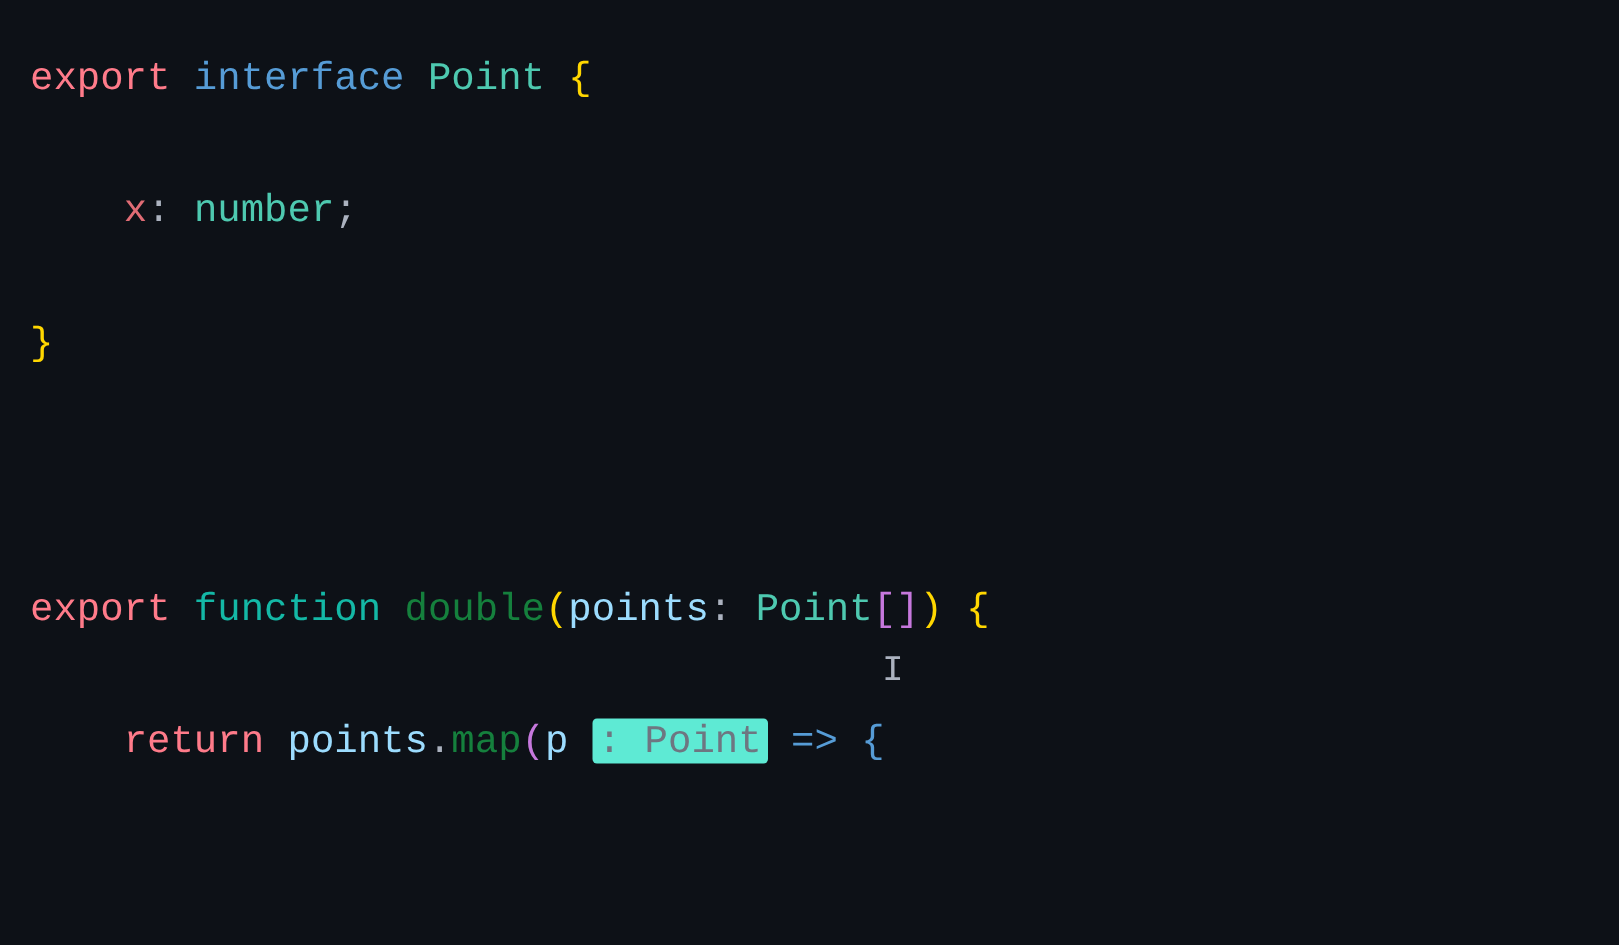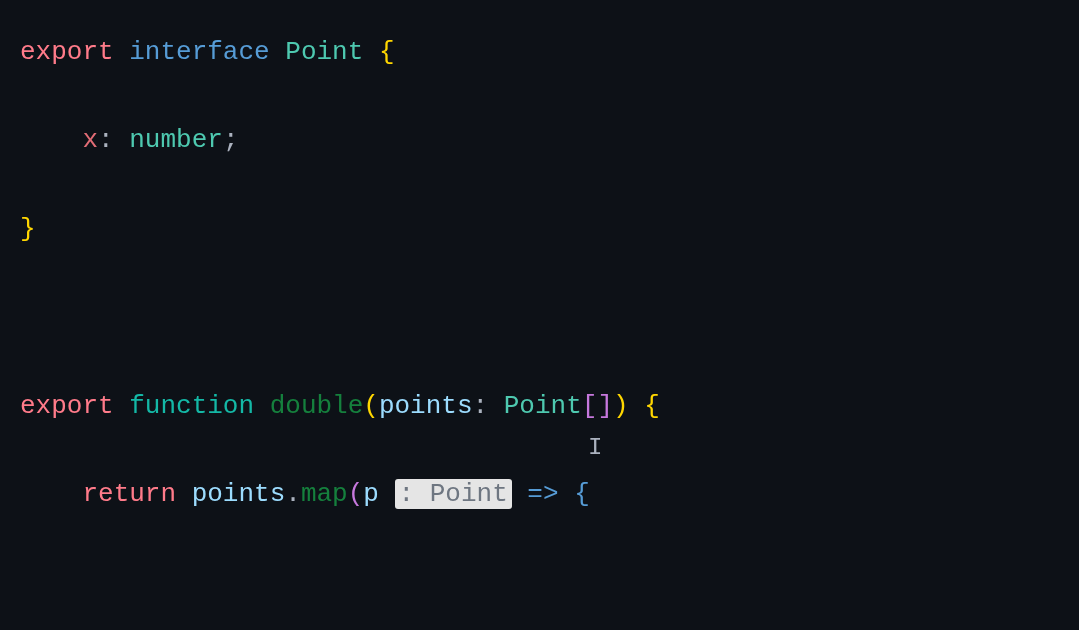--- a/index.html
+++ b/index.html
@@ -38,21 +38,21 @@
     .brace-yellow { color: #ffd700; }
     .paren-yellow { color: #ffd700; }
     .paren-purple { color: #c678dd; }
     .type-kw { color: #4ec9b0; text-align: center; }
     .fn-name { color: #15803d; }
     .param { color: #9cdcfe; }
     .ident { color: #9cdcfe; }
     .arrow { color: #569cd6; }
     .inlay {
       color: #6e7681;
-      background: #e5e5e5;
+      background: #5eead4;
       border-radius: 3px;
       padding: 0 4px;
     }
     .cursor {
       position: absolute;
       font-size: 24px;
       color: #abb2bf;
     }
   </style>
 </head>

